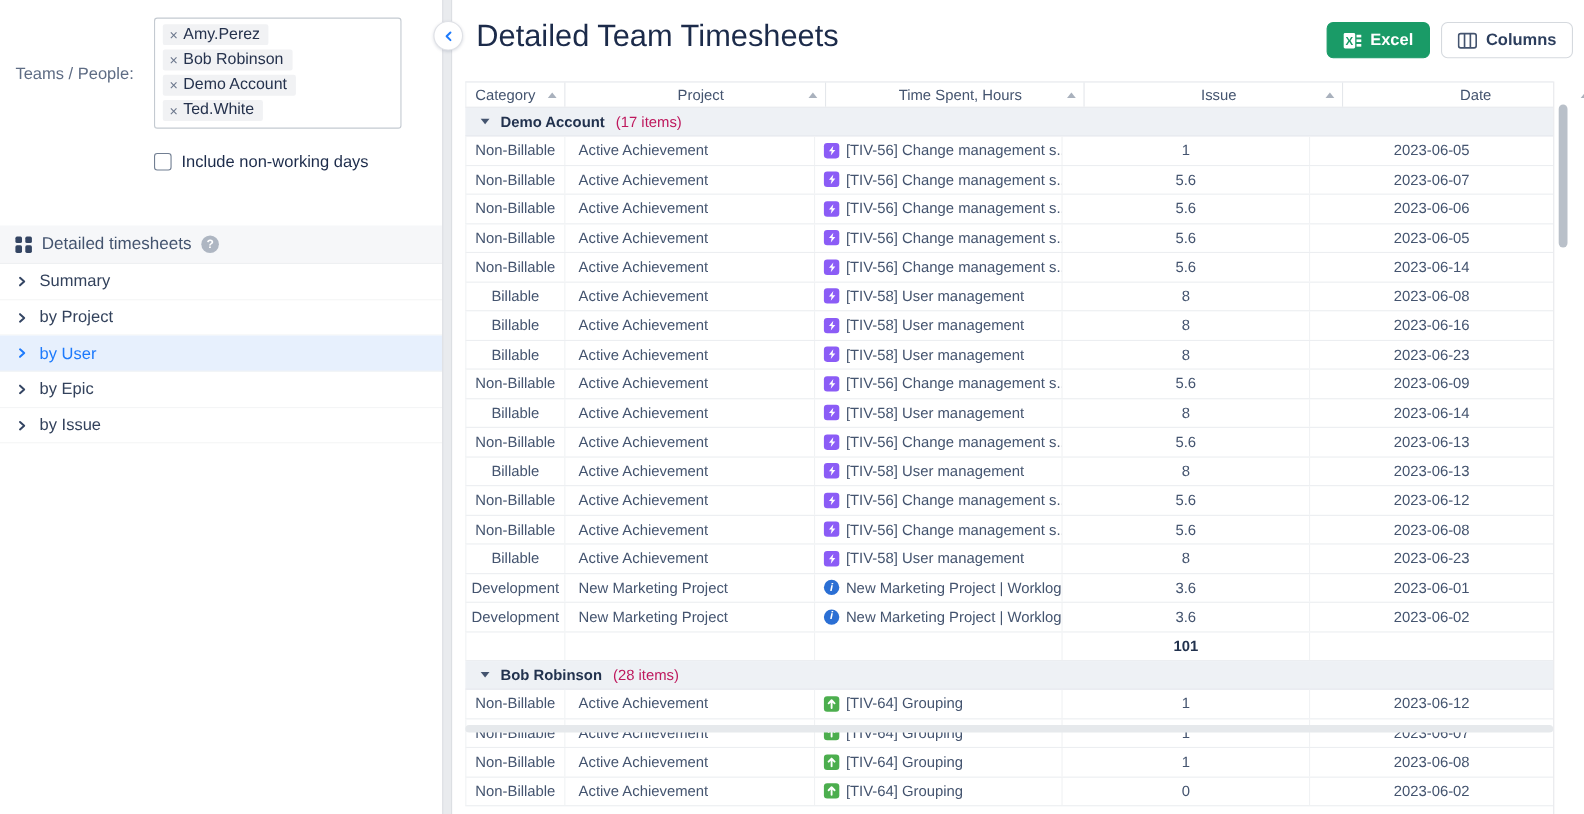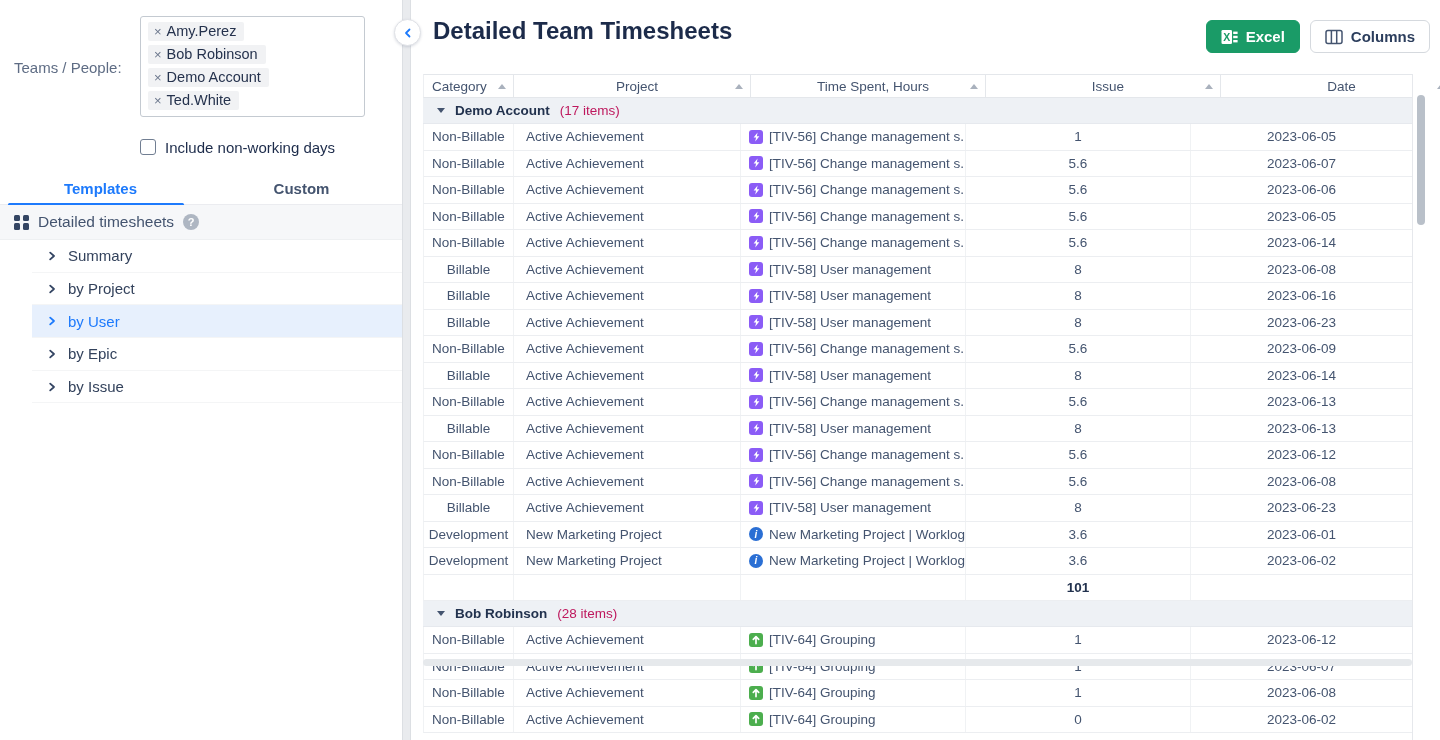--- a/index.html
+++ b/index.html
@@ -30,36 +30,36 @@
   .section-header { position:absolute; left:0; top:205px; width:402px; height:35px;
     background:#f6f7f9; border-bottom:1px solid #eef0f2; display:flex; align-items:center;
     padding-left:14px; gap:9px; }
   .grid-icon { width:15px; height:15px; display:grid; grid-template-columns:1fr 1fr;
     grid-template-rows:1fr 1fr; gap:2.5px; }
   .grid-icon i { background:#344563; border-radius:1.5px; }
   .section-title { font-size:15.5px; color:#44546f; }
   .help-icon { width:16px; height:16px; border-radius:50%; background:#aeb6c2; color:#fff;
     font-size:11px; font-weight:700; display:flex; align-items:center; justify-content:center; cursor:pointer; }
 
-  .menu { position:absolute; left:0; top:240px; width:402px;padding-left:32px; }
+  .menu { position:absolute; left:0; top:240px; width:402px; }
   .menu-item { height:32.7px; display:flex; align-items:center; gap:11px; padding-left:15px;
     font-size:15px; color:#33425c; border-bottom:1px solid #f4f5f6; cursor:pointer; }
   .menu-item.selected { background:#e7f0fd; color:#1d7afc; }
   .menu-item svg { flex:0 0 auto; }
 
   
   .divider { position:absolute; left:402px; top:0; width:9px; height:740px; background:#e9ebee;
     border-left:1px solid #dcdfe3; border-right:1px solid #dcdfe3; }
   .collapse-btn { position:absolute; left:394px; top:19px; width:27px; height:27px; border-radius:50%;
     background:#fff; border:1px solid #dfe1e6; box-shadow:0 1px 3px rgba(9,30,66,.15);
     display:flex; align-items:center; justify-content:center; cursor:pointer; z-index:5; }
 
   
   .main { position:absolute; left:412px; top:0; width:1028px; height:740px; background:#fff; }
-  .page-title { position:absolute; left:21px; top:17px; font-size:24px; font-weight:700; color:#1c2b4a; }
+  .page-title { position:absolute; left:21px; top:17px; font-size:28px; font-weight:400; color:#1c2b4a; }
   .actions { position:absolute; right:10px; top:20px; display:flex; gap:10px; }
   .btn { height:33px; border-radius:6px; display:flex; align-items:center; gap:8px;
     font-size:15px; font-weight:600; padding:0 14px; cursor:pointer; }
   .btn-excel { background:#1a9b67; color:#fff; border:1px solid #1a9b67; }
   .btn-columns { background:#fff; color:#2c3e5d; border:1px solid #d5d9de; }
 
   
   .table { position:absolute; left:11px; top:74px; width:989px; }
   .thead { display:grid; grid-template-columns:90px 227px 225px 225px 222px; height:24px;
     border-top:1px solid #e4e7eb; border-bottom:1px solid #e4e7eb; border-left:1px solid #edeff2;gap:10px; }
@@ -117,24 +117,20 @@
           <span>Ted.White</span>
         </div>
       </div>
   </div>
 
   <div class="checkbox-row">
     <span class="cb"></span>
     <span class="cb-label">Include non-working days</span>
   </div>
 
-  <div class="tabs">
-    <div class="tab active">Templates</div>
-    <div class="tab">Custom</div>
-  </div>
 
   <div class="section-header">
     <span class="grid-icon">
         <i></i>
         <i></i>
         <i></i>
         <i></i>
       </span>
     <span class="section-title">Detailed timesheets</span>
     <span class="help-icon">?</span>

